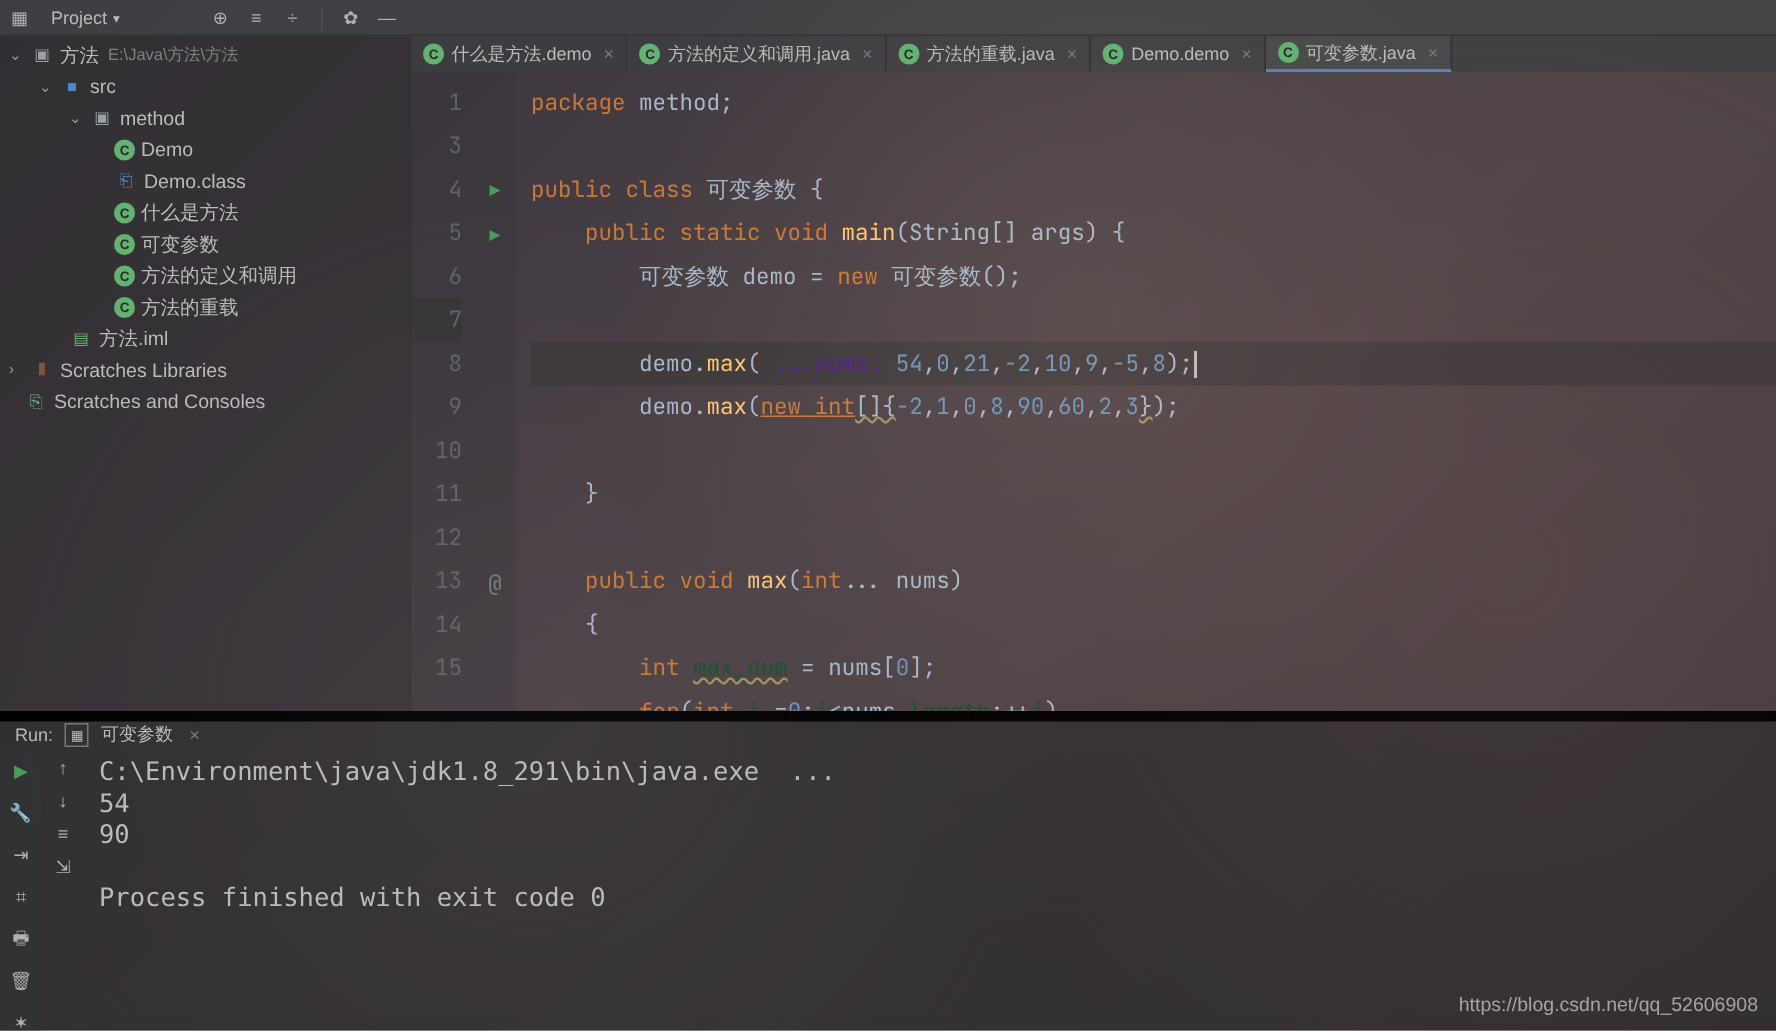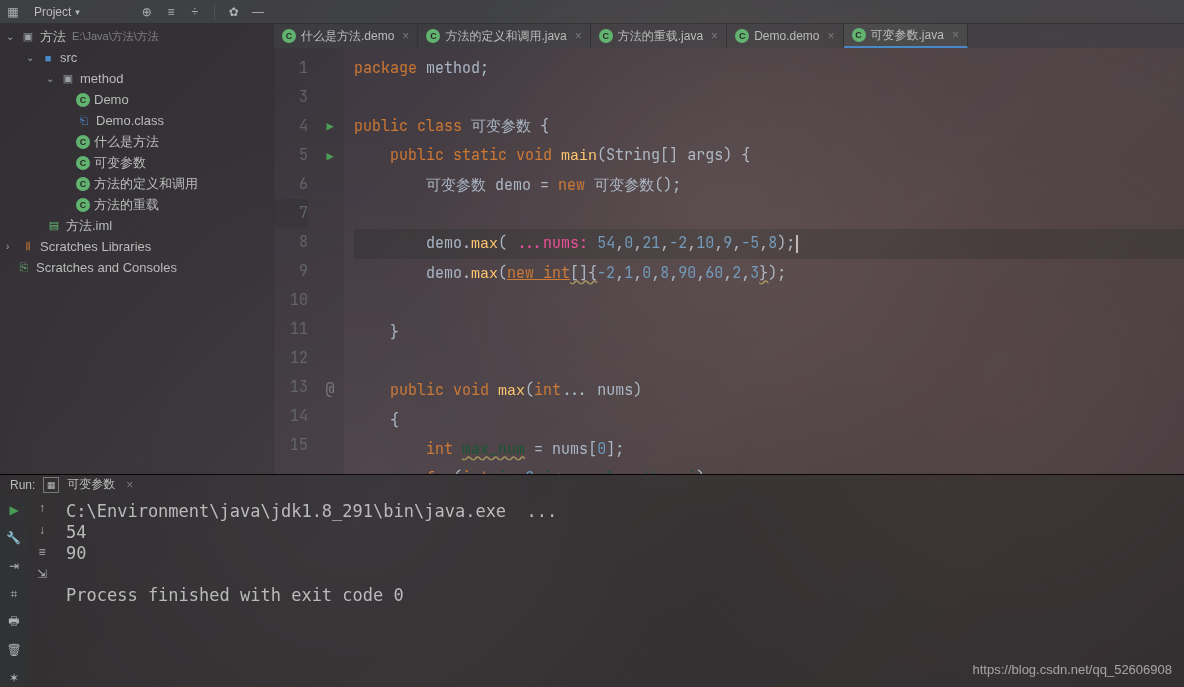--- a/index.html
+++ b/index.html
@@ -47,32 +47,32 @@
 .tab.active { background: rgba(81,81,81,0.6); border-bottom: 2px solid #4a88c7; }
 .tab .close { color: #7a7a7a; font-size: 12px; margin-left: 3px; }
 
 .code-wrap { flex: 1; display: flex; font-family: "JetBrains Mono", Consolas, monospace; font-size: 15px; overflow: hidden; }
 .gutter-nums { width: 42px; text-align: right; color: #606366; padding: 6px 8px 0 0; line-height: 29px; background: rgba(49,51,53,0.3); }
 .gutter-run { width: 28px; padding-top: 6px; line-height: 29px; text-align: center; background: rgba(49,51,53,0.3); }
 .run-tri { color: #499c54; font-size: 12px; }
 .code-lines { flex: 1; padding: 6px 0 12px 10px; line-height: 29px; white-space: pre; }
 .kw { color: #cc7832; }
 .cls { color: #a9b7c6; }
-.fn { color: #ffc66d; font-family: Liberation Mono, monospace; }
+.fn { color: #ffc66d; }
 .num { color: #6897bb; }
 .op { color: #a9b7c6; }
-.param { color: #ec4899; }
+.param { color: #4c1d95; font-style: italic; }
 .var { color: #14532d; }
 .new-und { text-decoration: underline; text-decoration-color: #cc7832; }
 .wavy { text-decoration: underline wavy rgba(200,180,100,0.7); }
 .cursor-bar { display: inline-block; width: 2px; height: 18px; background: #bbbbbb; vertical-align: middle; margin-left: 1px; }
 .hl-line { background: rgba(50,50,50,0.5); }
 .gut-at { color: #787878; }
 
-.run-panel { height: 213px; background: rgba(43,43,43,0.88); border-top: 1px solid #000000; display: flex; flex-direction: column; }
+.run-panel { height: 213px; background: rgba(43,43,43,0.88); border-top: 7px solid #000000; display: flex; flex-direction: column; }
 .run-header { height: 26px; display: flex; align-items: center; gap: 8px; padding: 0 10px; font-size: 12px;
   border-bottom: 1px solid #323232; }
 .run-header .icon-box { width: 16px; height: 16px; border: 1px solid #787878; display:flex;align-items:center;justify-content:center;font-size:9px; }
 .run-body { flex: 1; display: flex; }
 .run-left { width: 28px; background: rgba(49,51,53,0.6); display: flex; flex-direction: column; align-items: center; padding-top: 6px; gap: 10px; }
 .run-left .btn { width: 18px; height: 18px; color: #afb1b3; display:flex;align-items:center;justify-content:center;font-size:12px;cursor:pointer; }
 .run-left .green { color: #499c54; }
 .run-mid { width: 28px; display: flex; flex-direction: column; align-items: center; padding-top: 6px; gap: 8px; color: #afb1b3; font-size: 12px; }
 .run-out { flex: 1; padding: 6px 10px; font-family: Consolas, monospace; font-size: 17px; line-height: 21px; color: #bbbbbb; white-space: pre; }
 .watermark { position: absolute; bottom: 10px; right: 12px; color: rgba(255,255,255,0.55); font-size: 13px; font-family: Liberation Sans, sans-serif; }

